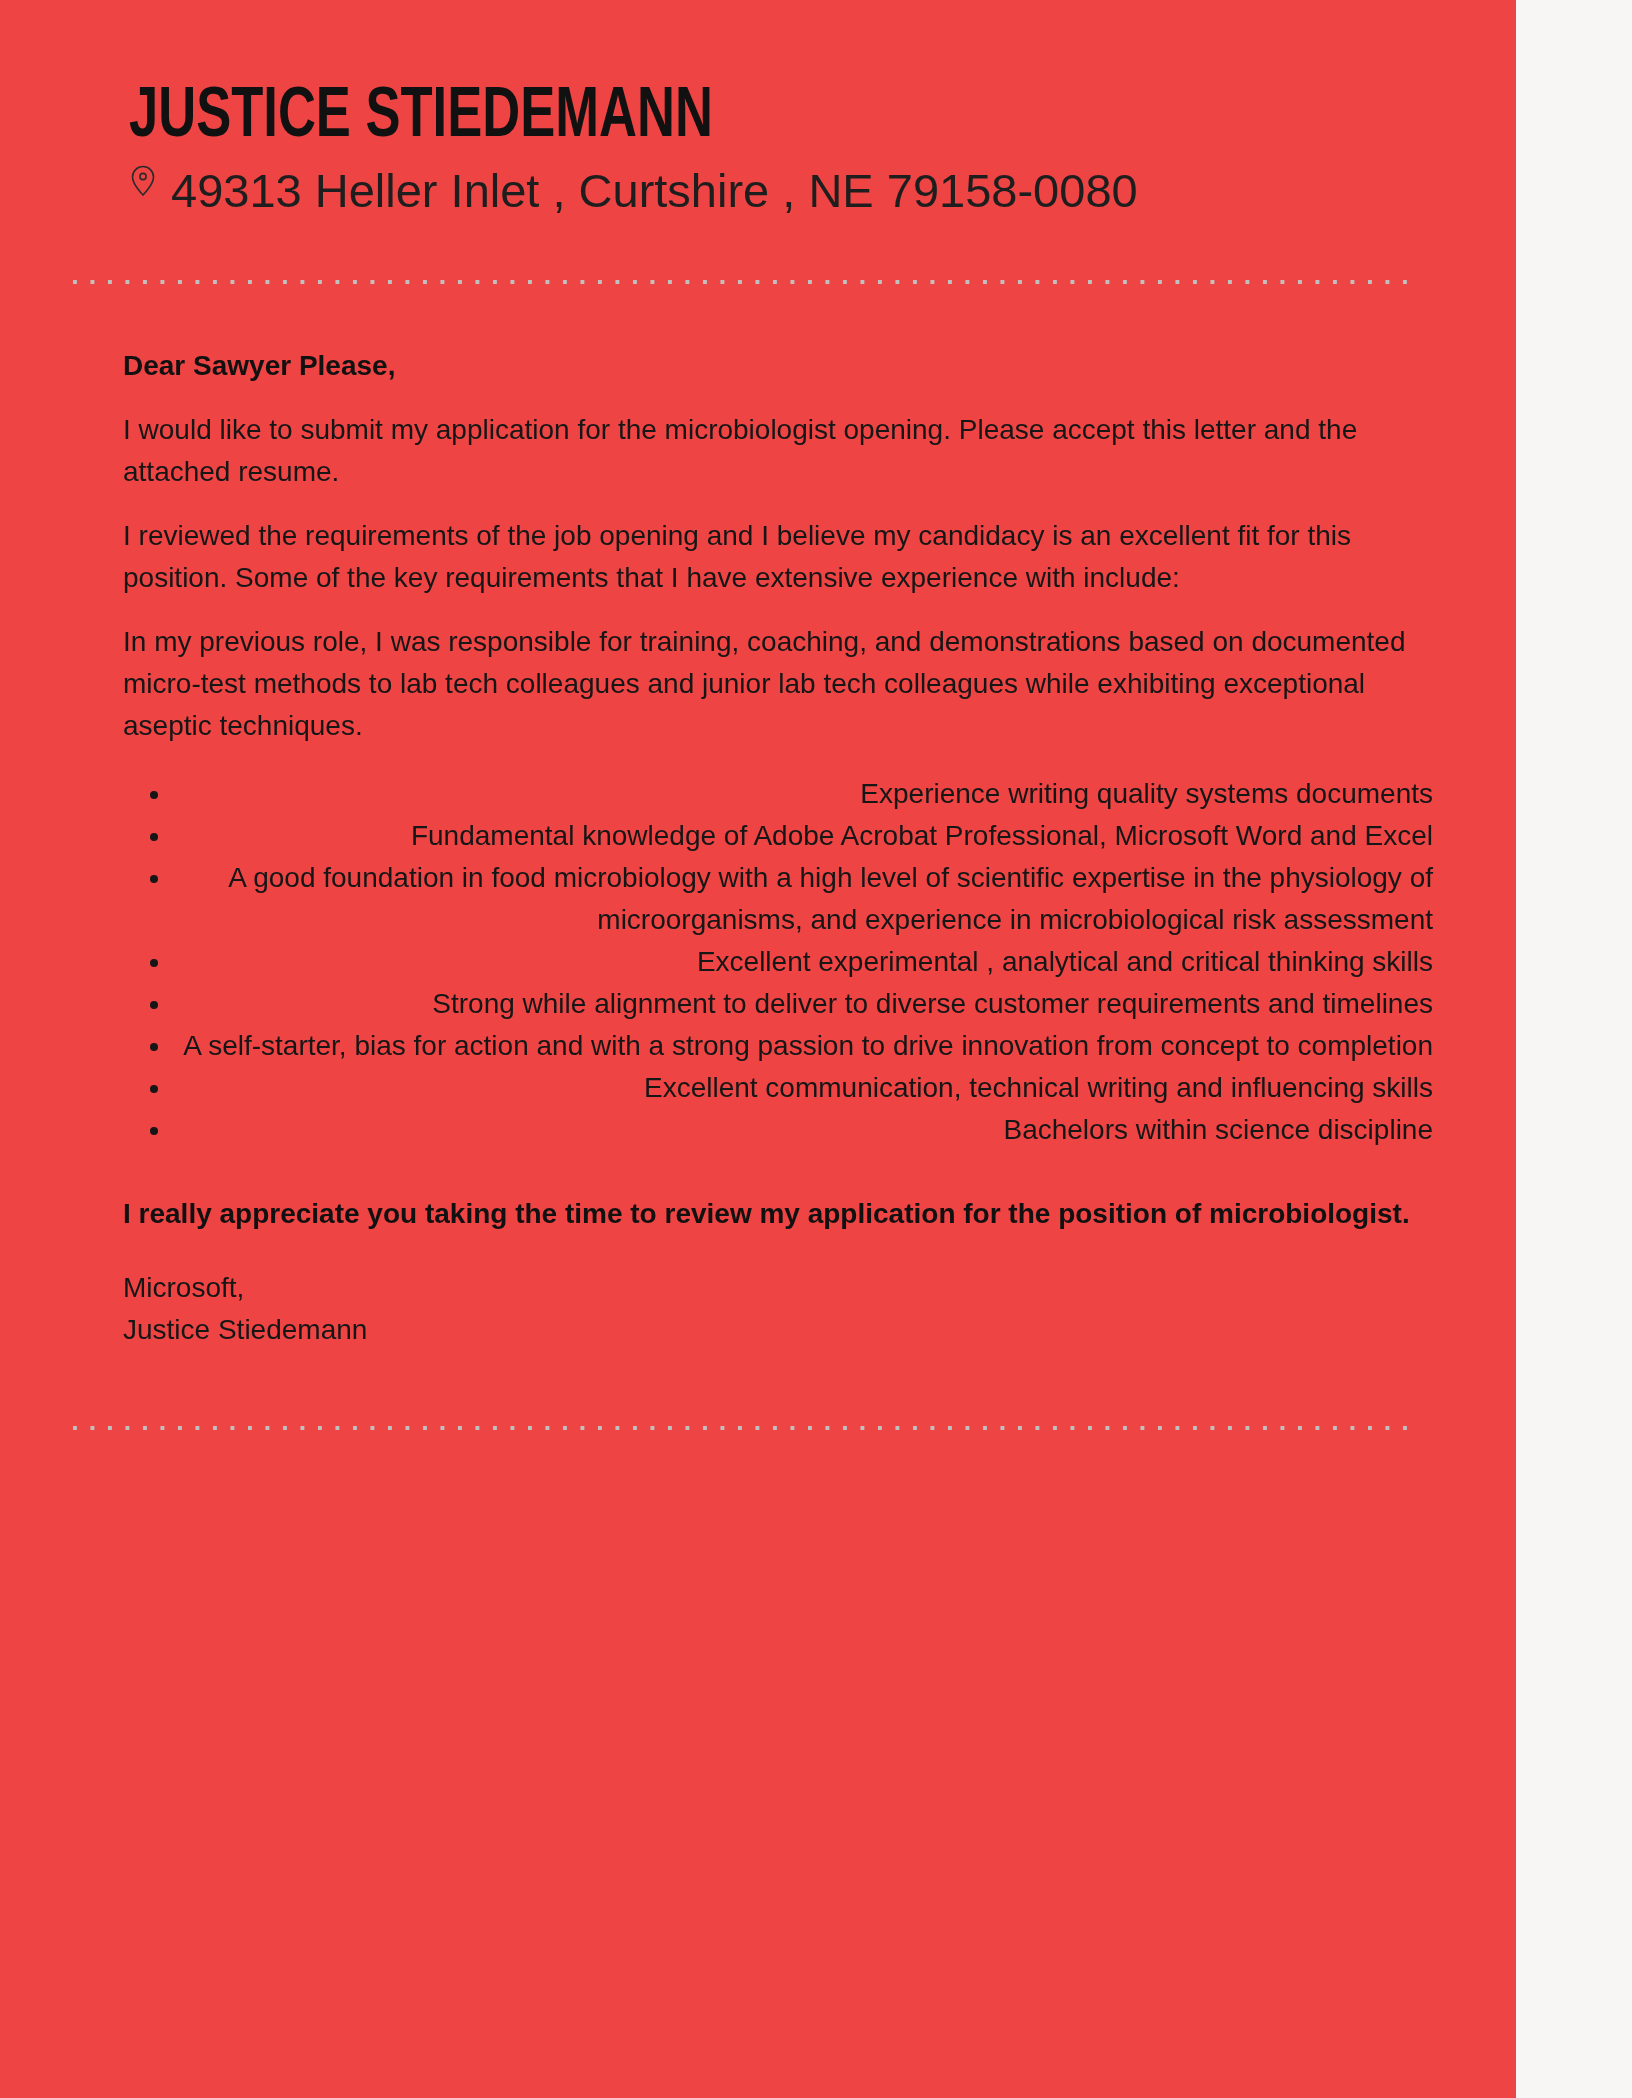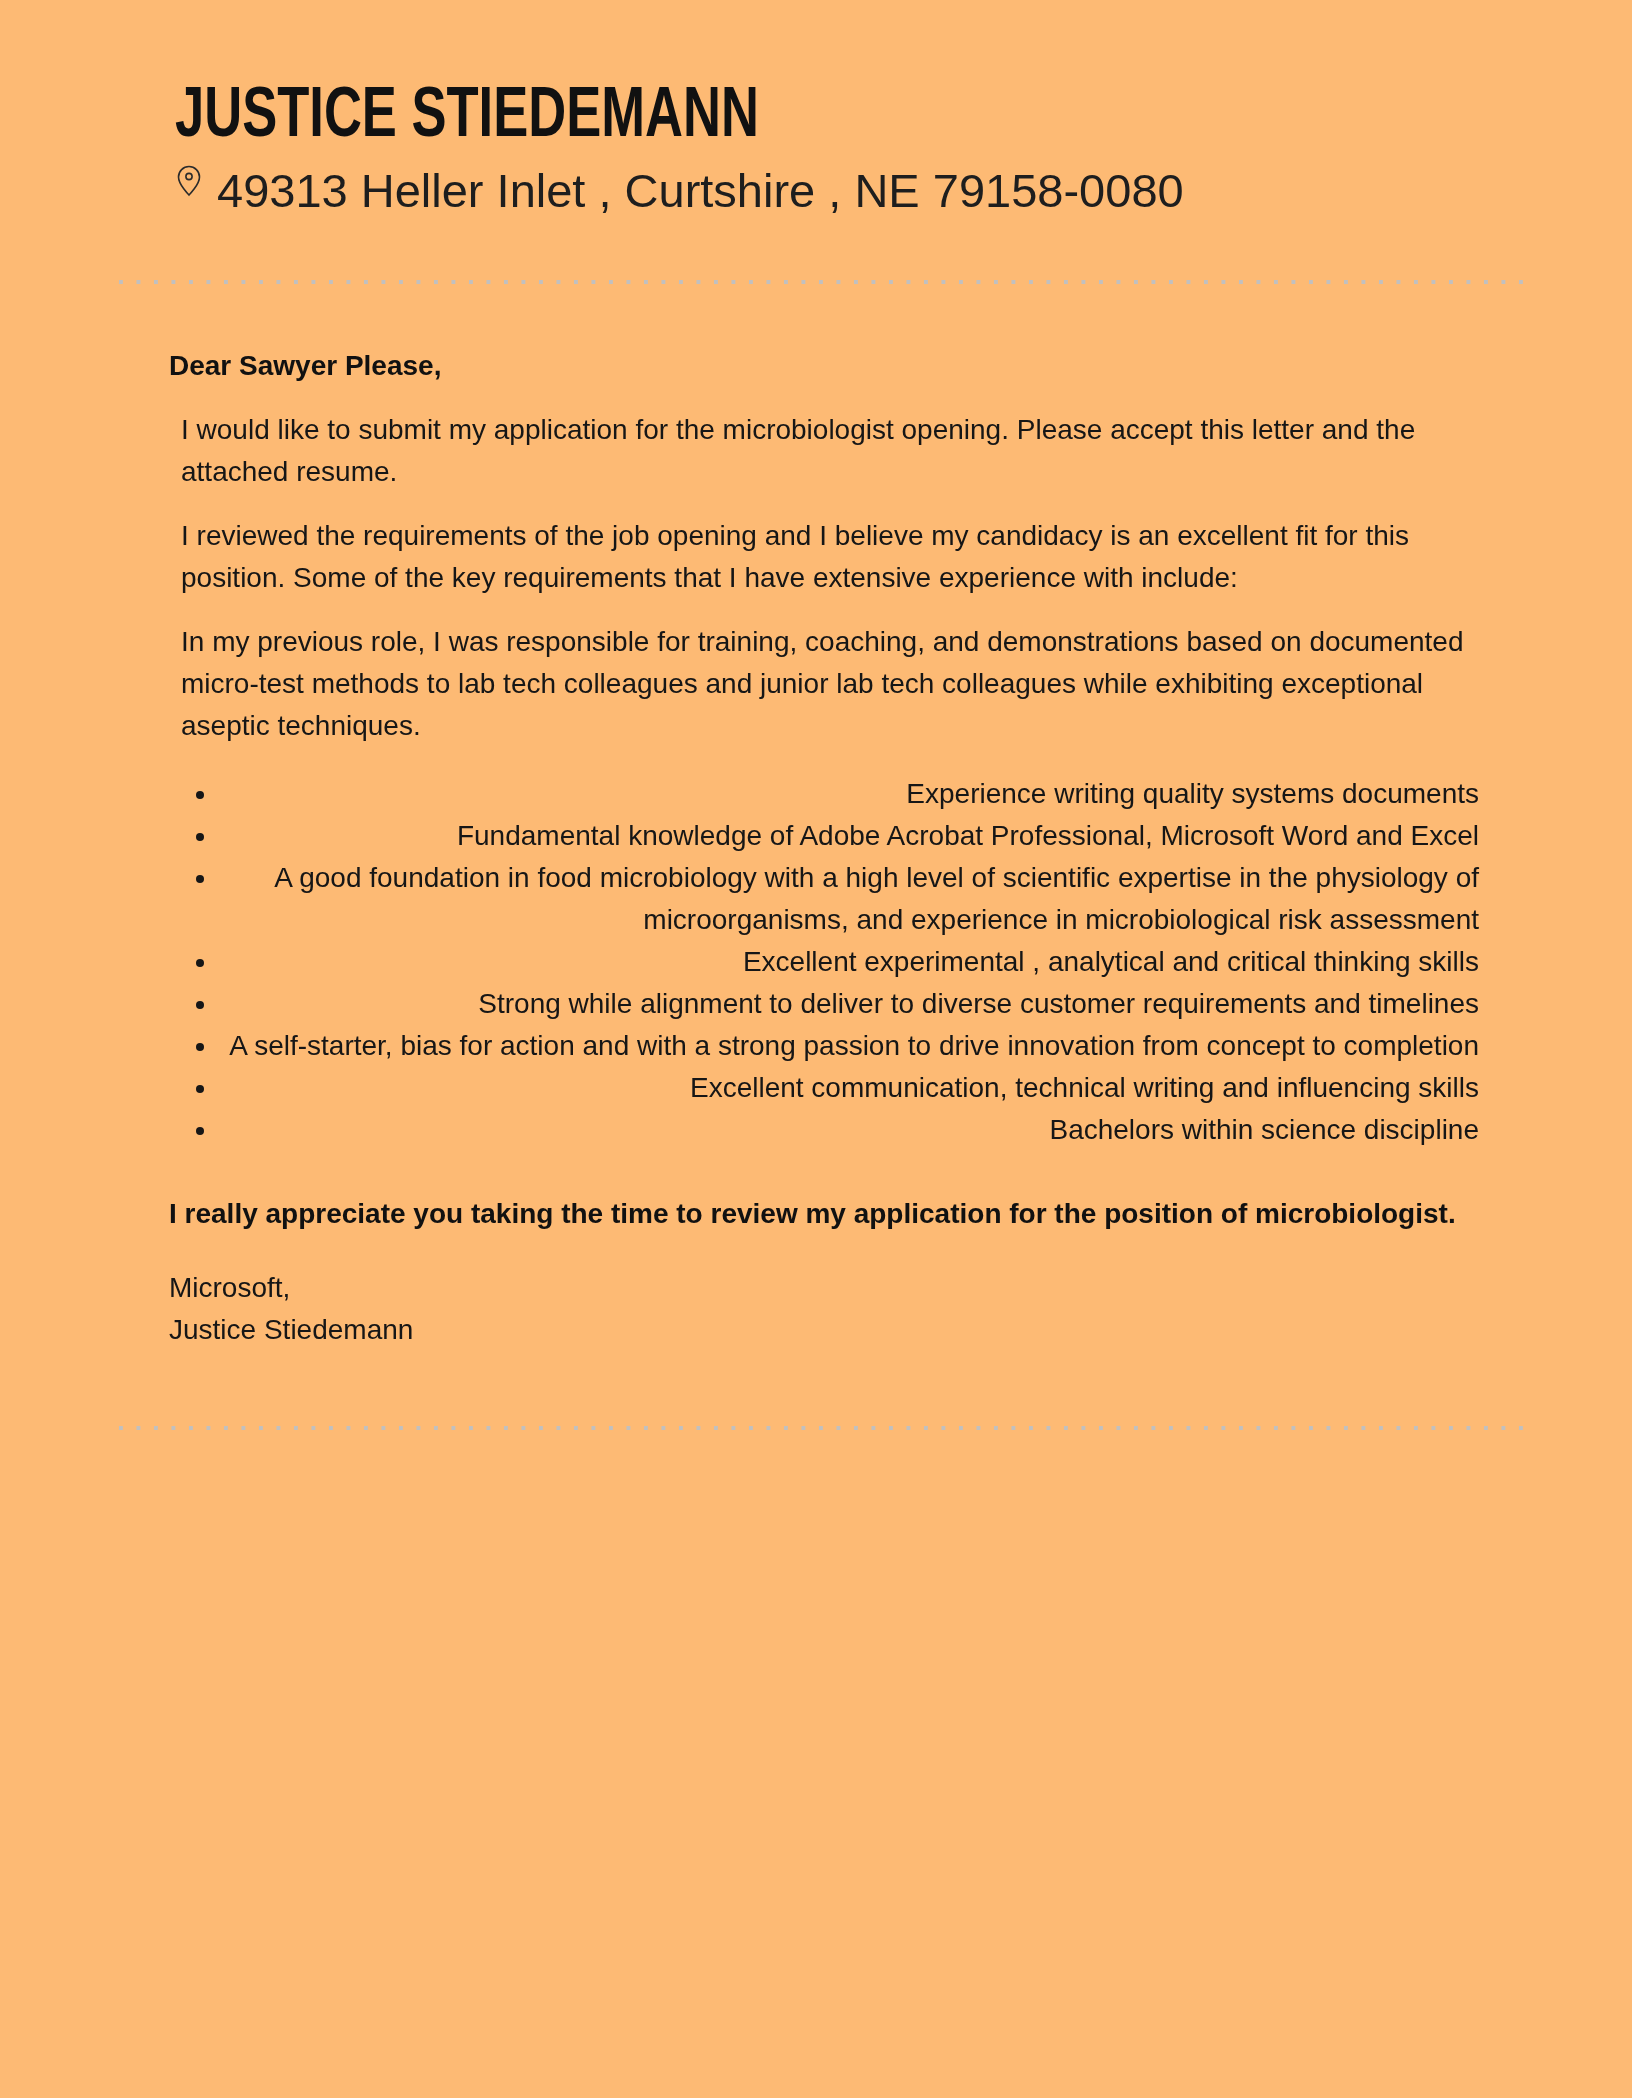--- a/index.html
+++ b/index.html
@@ -2,24 +2,24 @@
 <html><head>
 <meta charset="utf-8">
 <style>
   * { margin: 0; padding: 0; box-sizing: border-box; }
   html, body {
     background: #f7f6f4;
     font-family: "Liberation Sans", sans-serif;
     color: #161616;
   }
   .page {
-    width: 1632px;
+    width: 1516px;
     min-height: 2098px;
-    background: #fdba74;
-    padding: 74px 96px 0 118px;
+    background: #ef4444;
+    padding: 74px 96px 0 72px;
   }
   
   .header { padding-left: 57px; }
   .applicant-name {
     font-size: 71px;
     font-weight: 700;
     line-height: 1.08;
     color: #111111;
     letter-spacing: 0px;
     transform: scaleX(0.74);
@@ -54,21 +54,21 @@
     width: 1310px;
     font-size: 28px;
     line-height: 1.5;
     color: #161616;
   }
   .greeting {
     font-weight: 700;
     color: #111111;
     margin-bottom: 22px;
   }
-  .para { margin: 22px 12px; }
+  .para { margin: 22px 0; }
   .req-list {
     margin: 26px 0 0 0;
     padding-left: 50px;
     list-style: disc outside;
   }
   .req-list li { line-height: 1.5; text-align: right; }
   .closing {
     margin-top: 42px;
     font-weight: 700;
     color: #111111;

